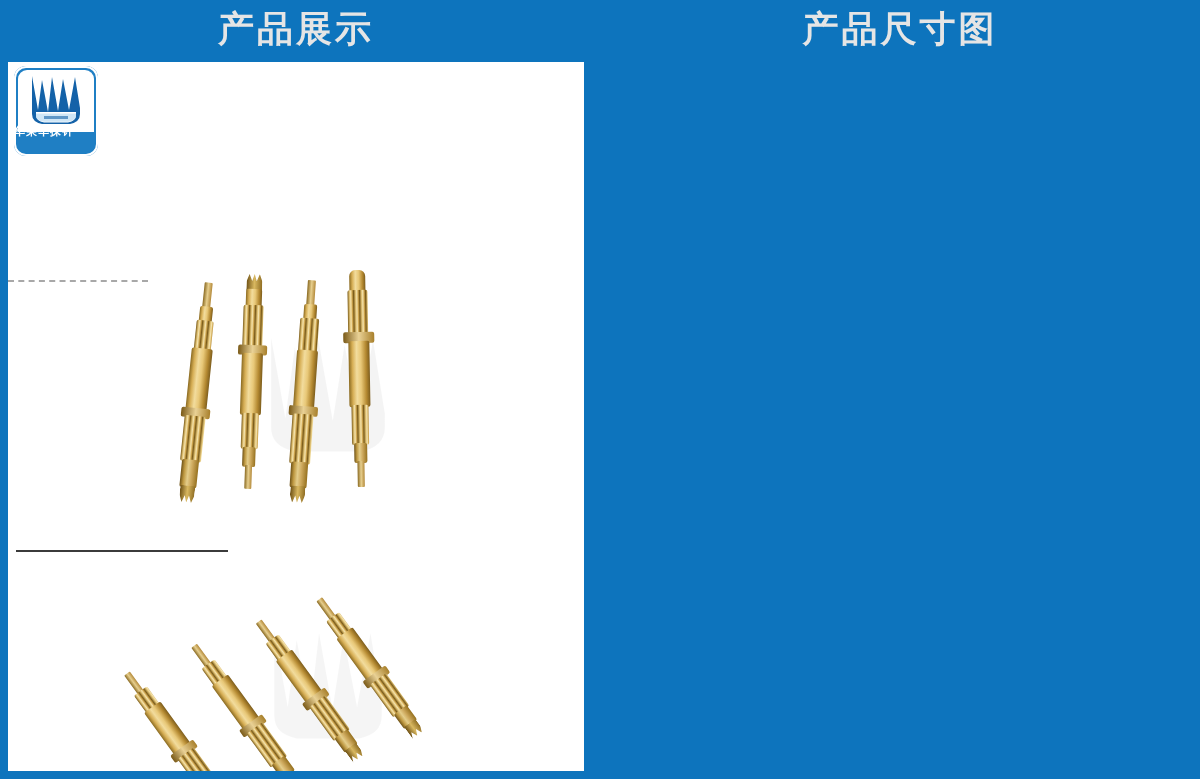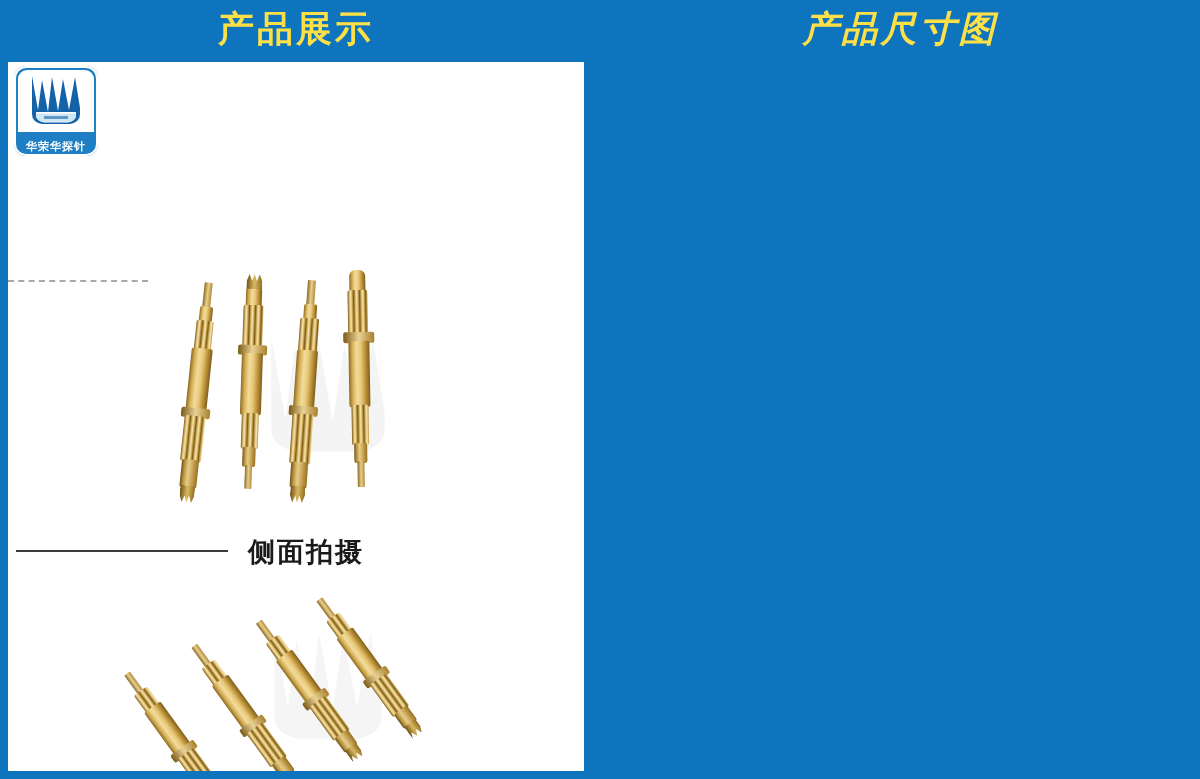--- a/index.html
+++ b/index.html
@@ -7,29 +7,29 @@
     width:1200px;height:779px;
     background:#0d74bd;
     font-family:"Liberation Sans","DejaVu Sans",sans-serif;
     overflow:hidden;
   }
   .page{position:relative;width:1200px;height:779px;background:#0d74bd;}
 
   
   .panel{position:absolute;top:0;height:779px;}
   .panel-left{left:0;width:592px;}
-  .panel-right{left:600px;width:600px;font-style:italic;}
+  .panel-right{left:600px;width:600px;}
 
   .header{
     position:absolute;top:0;left:0;right:0;height:57px;
     background:#0d74bd;
     display:flex;align-items:center;justify-content:center;
   }
   .header-title{
-    color:#fde047;
+    color:#e5e5e5;
     font-size:36px;
     font-weight:bold;
     letter-spacing:3px;
     line-height:1;
     font-family:"DejaVu Sans","Liberation Sans",sans-serif;
   }
 
   .card{
     position:absolute;background:#ffffff;overflow:hidden;
   }
@@ -42,22 +42,22 @@
     border-radius:12px;
     box-shadow:0 0 0 2px #ffffff inset;
     overflow:hidden;
   }
   .logo-inner{
     position:absolute;left:4px;top:4px;width:76px;height:62px;
     background:#ffffff;border-radius:9px 9px 0 0;
   }
   .logo-mark{position:absolute;left:0;top:0;width:76px;height:62px;}
   .logo-name{
-    position:absolute;left:0;right:0;bottom:2px;
-    text-align:center;color:#ffffff;font-size:11px;font-weight:bold;
+    position:absolute;left:0;right:0;bottom:17px;
+    text-align:left;color:#ffffff;font-size:11px;font-weight:bold;
     letter-spacing:1px;
     font-family:"DejaVu Sans","Liberation Sans",sans-serif;
   }
 
   
   .rule-dashed{
     position:absolute;left:0px;top:218px;width:140px;height:0;
     border-top:2px dashed #9a9a9a;opacity:.85;
   }
   .rule-solid{
@@ -134,21 +134,20 @@
             <path d="M18 43.5 L58 43.5 L58 45.5 Q58 50.5 50 51.8 L26 51.8 Q18 50.5 18 45.5 Z" fill="#cfe6f6"></path>
             <rect x="26" y="46" width="24" height="3" fill="#1462a8" opacity=".6"></rect>
           </svg>
         </div>
         <div class="logo-name">华荣华探针</div>
       </div>
 
       <div class="rule-dashed"></div>
       <div class="rule-solid"></div>
 
-      <div class="shot-label shot-label-side">侧面拍摄</div>
 
       <div class="photo-stage stage-front">
         <svg class="photo-wm" style="left:80px;top:55px;width:180px;height:180px;" viewBox="0 0 76 62">
           <path d="M14 6 L20 40 L24 10 L30 42 L34 7 L40 41 L45 9 L51 40 L57 7 L62 38
                    L62 44 Q62 52 52 54 L24 54 Q14 52 14 44 Z" fill="#b9b9b9"></path>
         </svg>
 
         <div class="probe" style="left:18px;top:30px;width:42px;height:225px;transform:rotate(6deg);">
           <div class="tip" style="left:17px;top:0px;width:8px;height:26px;"></div>
           <div class="pbody grad-body" style="left:15px;top:24px;width:13px;height:16px;"></div>

